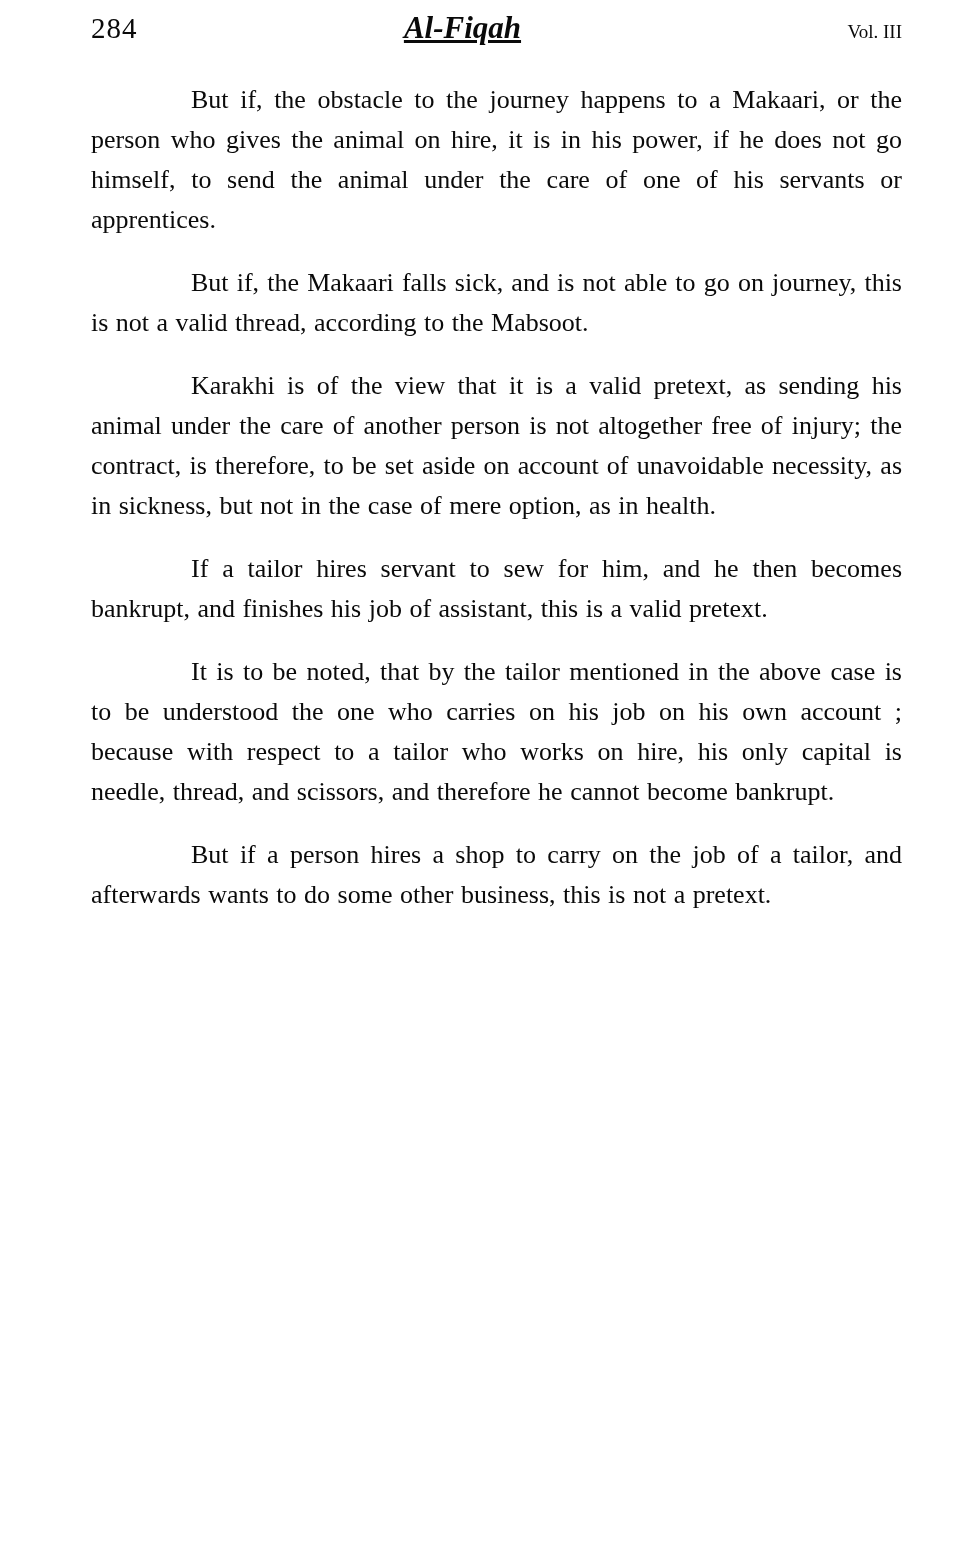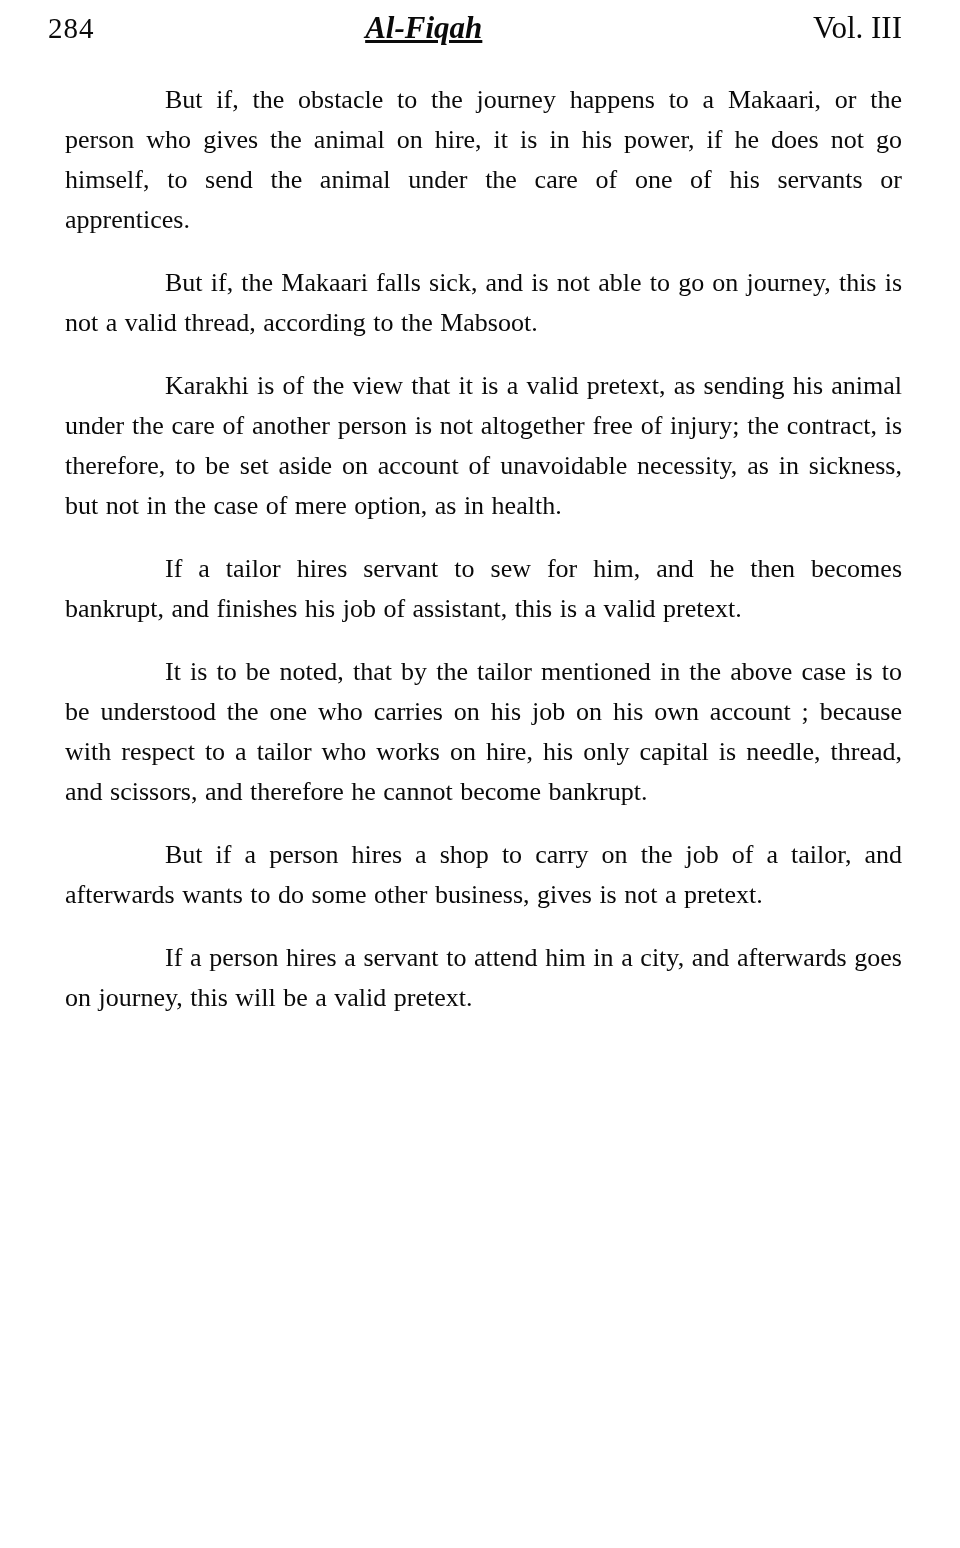--- a/index.html
+++ b/index.html
@@ -8,21 +8,21 @@
     background: #ffffff;
   }
   .page {
     width: 960px;
     height: 1548px;
     margin: 0 auto;
     background: #ffffff;
     color: #0a0a0a;
     font-family: "Liberation Serif", "DejaVu Serif", serif;
     box-sizing: border-box;
-    padding: 10px 58px 0 48px;
+    padding: 10px 58px 0 91px;
     overflow: hidden;
   }
   .page-header {
     display: flex;
     justify-content: space-between;
     align-items: baseline;
     margin-bottom: 34px;
   }
   .page-number {
     font-size: 29px;
@@ -30,25 +30,25 @@
   }
   .book-title {
     font-size: 31px;
     font-style: italic;
     font-weight: bold;
     
     transform: translateX(-30px);
     text-decoration: underline;
   }
   .volume {
-    font-size: 31px;
+    font-size: 19px;
     text-align: right;
   }
   .page-body p {
-    margin: 0 0 23px 17px;
+    margin: 0 0 23px 0;
     font-size: 26px;
     line-height: 40px;
     text-align: justify;
     text-indent: 100px;
     word-spacing: 1px;
   }
 </style>
 </head>
 <body>
 
@@ -59,17 +59,16 @@
     <span class="book-title">Al-Fiqah</span>
     <span class="volume">Vol. III</span>
   </header>
 
   <main class="page-body">
     <p>But if, the obstacle to the journey happens to a Makaari, or the person who gives the animal on hire, it is in his power, if he does not go himself, to send the animal under the care of one of his servants or apprentices.</p>
     <p>But if, the Makaari falls sick, and is not able to go on journey, this is not a valid thread, according to the Mabsoot.</p>
     <p>Karakhi is of the view that it is a valid pretext, as sending his animal under the care of another person is not altogether free of injury; the contract, is therefore, to be set aside on account of unavoidable necessity, as in sickness, but not in the case of mere option, as in health.</p>
     <p>If a tailor hires servant to sew for him, and he then becomes bankrupt, and finishes his job of assistant, this is a valid pretext.</p>
     <p>It is to be noted, that by the tailor mentioned in the above case is to be understood the one who carries on his job on his own account ; because with respect to a tailor who works on hire, his only capital is needle, thread, and scissors, and therefore he cannot become bankrupt.</p>
-    <p>But if a person hires a shop to carry on the job of a tailor, and afterwards wants to do some other business, gives is not a pretext.</p>
-    <p>If a person hires a servant to attend him in a city, and afterwards goes on journey, this will be a valid pretext.</p>
+    <p>But if a person hires a shop to carry on the job of a tailor, and afterwards wants to do some other business, this is not a pretext.</p>
   </main>
 
 </div>
 
 </body></html>

